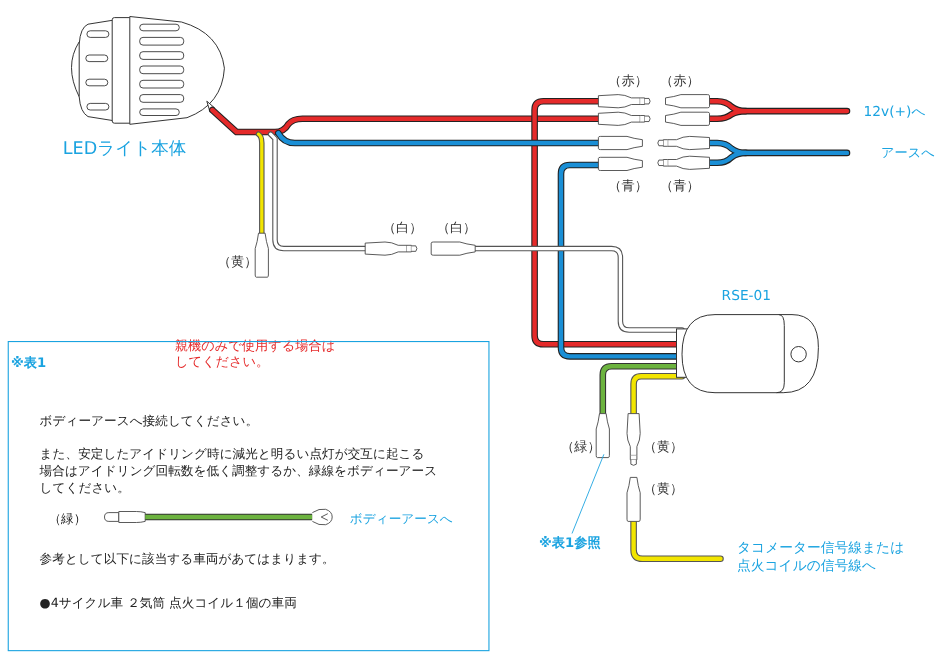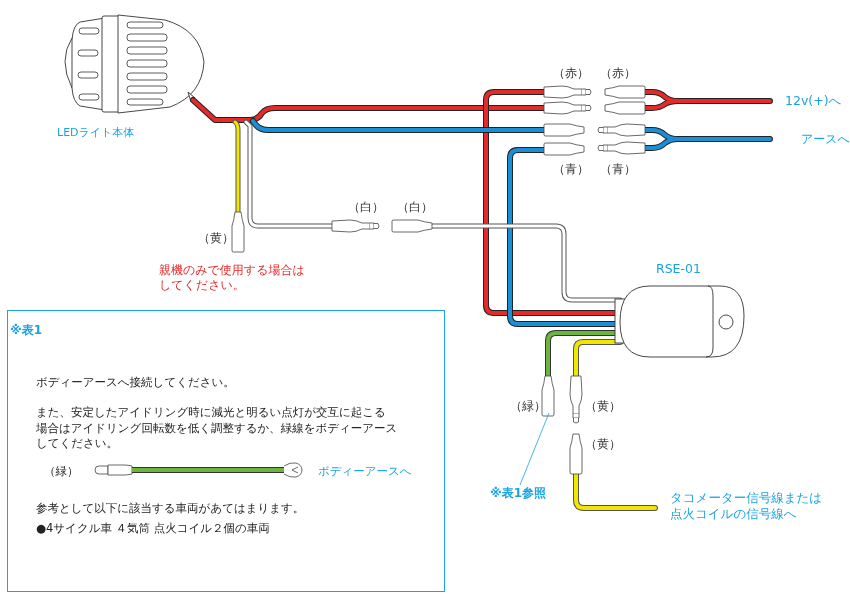--- a/index.html
+++ b/index.html
@@ -1,21 +1,21 @@
 <!DOCTYPE html>
 <html><head>
 <meta charset="utf-8">
 <style>
   html, body { margin:0; padding:0; background:#ffffff; }
   body { width:850px; height:604px; position:relative; overflow:hidden;
          font-family:"DejaVu Sans", sans-serif; }
   #stage { position:absolute; left:0; top:0; width:850px; height:604px; }
   .lbl { position:absolute; white-space:nowrap; font-size:12px; color:#333; line-height:1; }
   .blue { color:#1aa3e0; }
-  .red  { color:#e52a2a; }
+  .red  { color:#e52a2a;margin-top:44px; }
   .note-box { position:absolute; left:7px; top:310px; width:438px; height:282px;
               border:1.5px solid #1aa3e0; box-sizing:border-box; }
   .note-title { position:absolute; left:10px; top:322px; font-size:12px; color:#1aa3e0; font-weight:bold; }
   .note-text { position:absolute; left:36px; font-size:11.5px; color:#222; line-height:15.5px; white-space:nowrap; }
 </style>
 </head>
 <body>
 
 <div id="stage">
 <svg width="850" height="604" style="position:absolute;left:0;top:0">
@@ -158,21 +158,21 @@
 
   <g>
     <path d="M95,470 Q95,466 99,466 L108,466 L108,474 L99,474 Q95,474 95,470 Z" fill="#fff" stroke="#444" stroke-width="0.8"></path>
     <path d="M108,465 L124,465 Q128,465 132,466 L132,474 Q128,475 124,475 L108,475 Z" fill="#fff" stroke="#444" stroke-width="0.8"></path>
     <line x1="132" y1="470" x2="284" y2="470" stroke="#333" stroke-width="6"></line>
     <line x1="132" y1="470" x2="284" y2="470" stroke="#6cb33f" stroke-width="4"></line>
     <path d="M284,466 Q290,462 296,463 Q302,465 302,470 Q302,475 296,477 Q290,478 284,474 M298,467 L292,470 L298,473" fill="#fff" stroke="#444" stroke-width="0.8"></path>
   </g>
 </svg>
 
-<div class="lbl blue" style="left:57px;top:127px;font-size:11px">LEDライト本体</div>
+<div class="lbl blue" style="left:57px;top:127px;font-size:16px">LEDライト本体</div>
 
 <div class="lbl" style="left:553px;top:67px">（赤）</div>
 <div class="lbl" style="left:600px;top:67px">（赤）</div>
 <div class="lbl" style="left:553px;top:163px">（青）</div>
 <div class="lbl" style="left:600px;top:163px">（青）</div>
 
 <div class="lbl blue" style="left:785px;top:95px;font-size:12.5px">12v(+)へ</div>
 <div class="lbl blue" style="left:801px;top:133px;font-size:12px">アースへ</div>
 
 <div class="lbl" style="left:348px;top:201px">（白）</div>
@@ -200,14 +200,14 @@
 <div class="note-text" style="top:375px">ボディーアースへ接続してください。</div>
 
 <div class="note-text" style="top:405px">また、安定したアイドリング時に減光と明るい点灯が交互に起こる</div>
 <div class="note-text" style="top:421px">場合はアイドリング回転数を低く調整するか、緑線をボディーアース</div>
 <div class="note-text" style="top:436px">してください。</div>
 
 <div class="note-text" style="left:44px;top:464px">（緑）</div>
 <div class="note-text" style="left:318px;top:464px;color:#1aa3e0;font-weight:normal">ボディーアースへ</div>
 
 <div class="note-text" style="top:501px">参考として以下に該当する車両があてはまります。</div>
-<div class="note-text" style="top:521px">●4サイクル車 ４気筒 点火コイル２個の車両</div>
+<div class="note-text" style="top:541px">●4サイクル車 ２気筒 点火コイル１個の車両</div>
 </div>
 
 </body></html>

